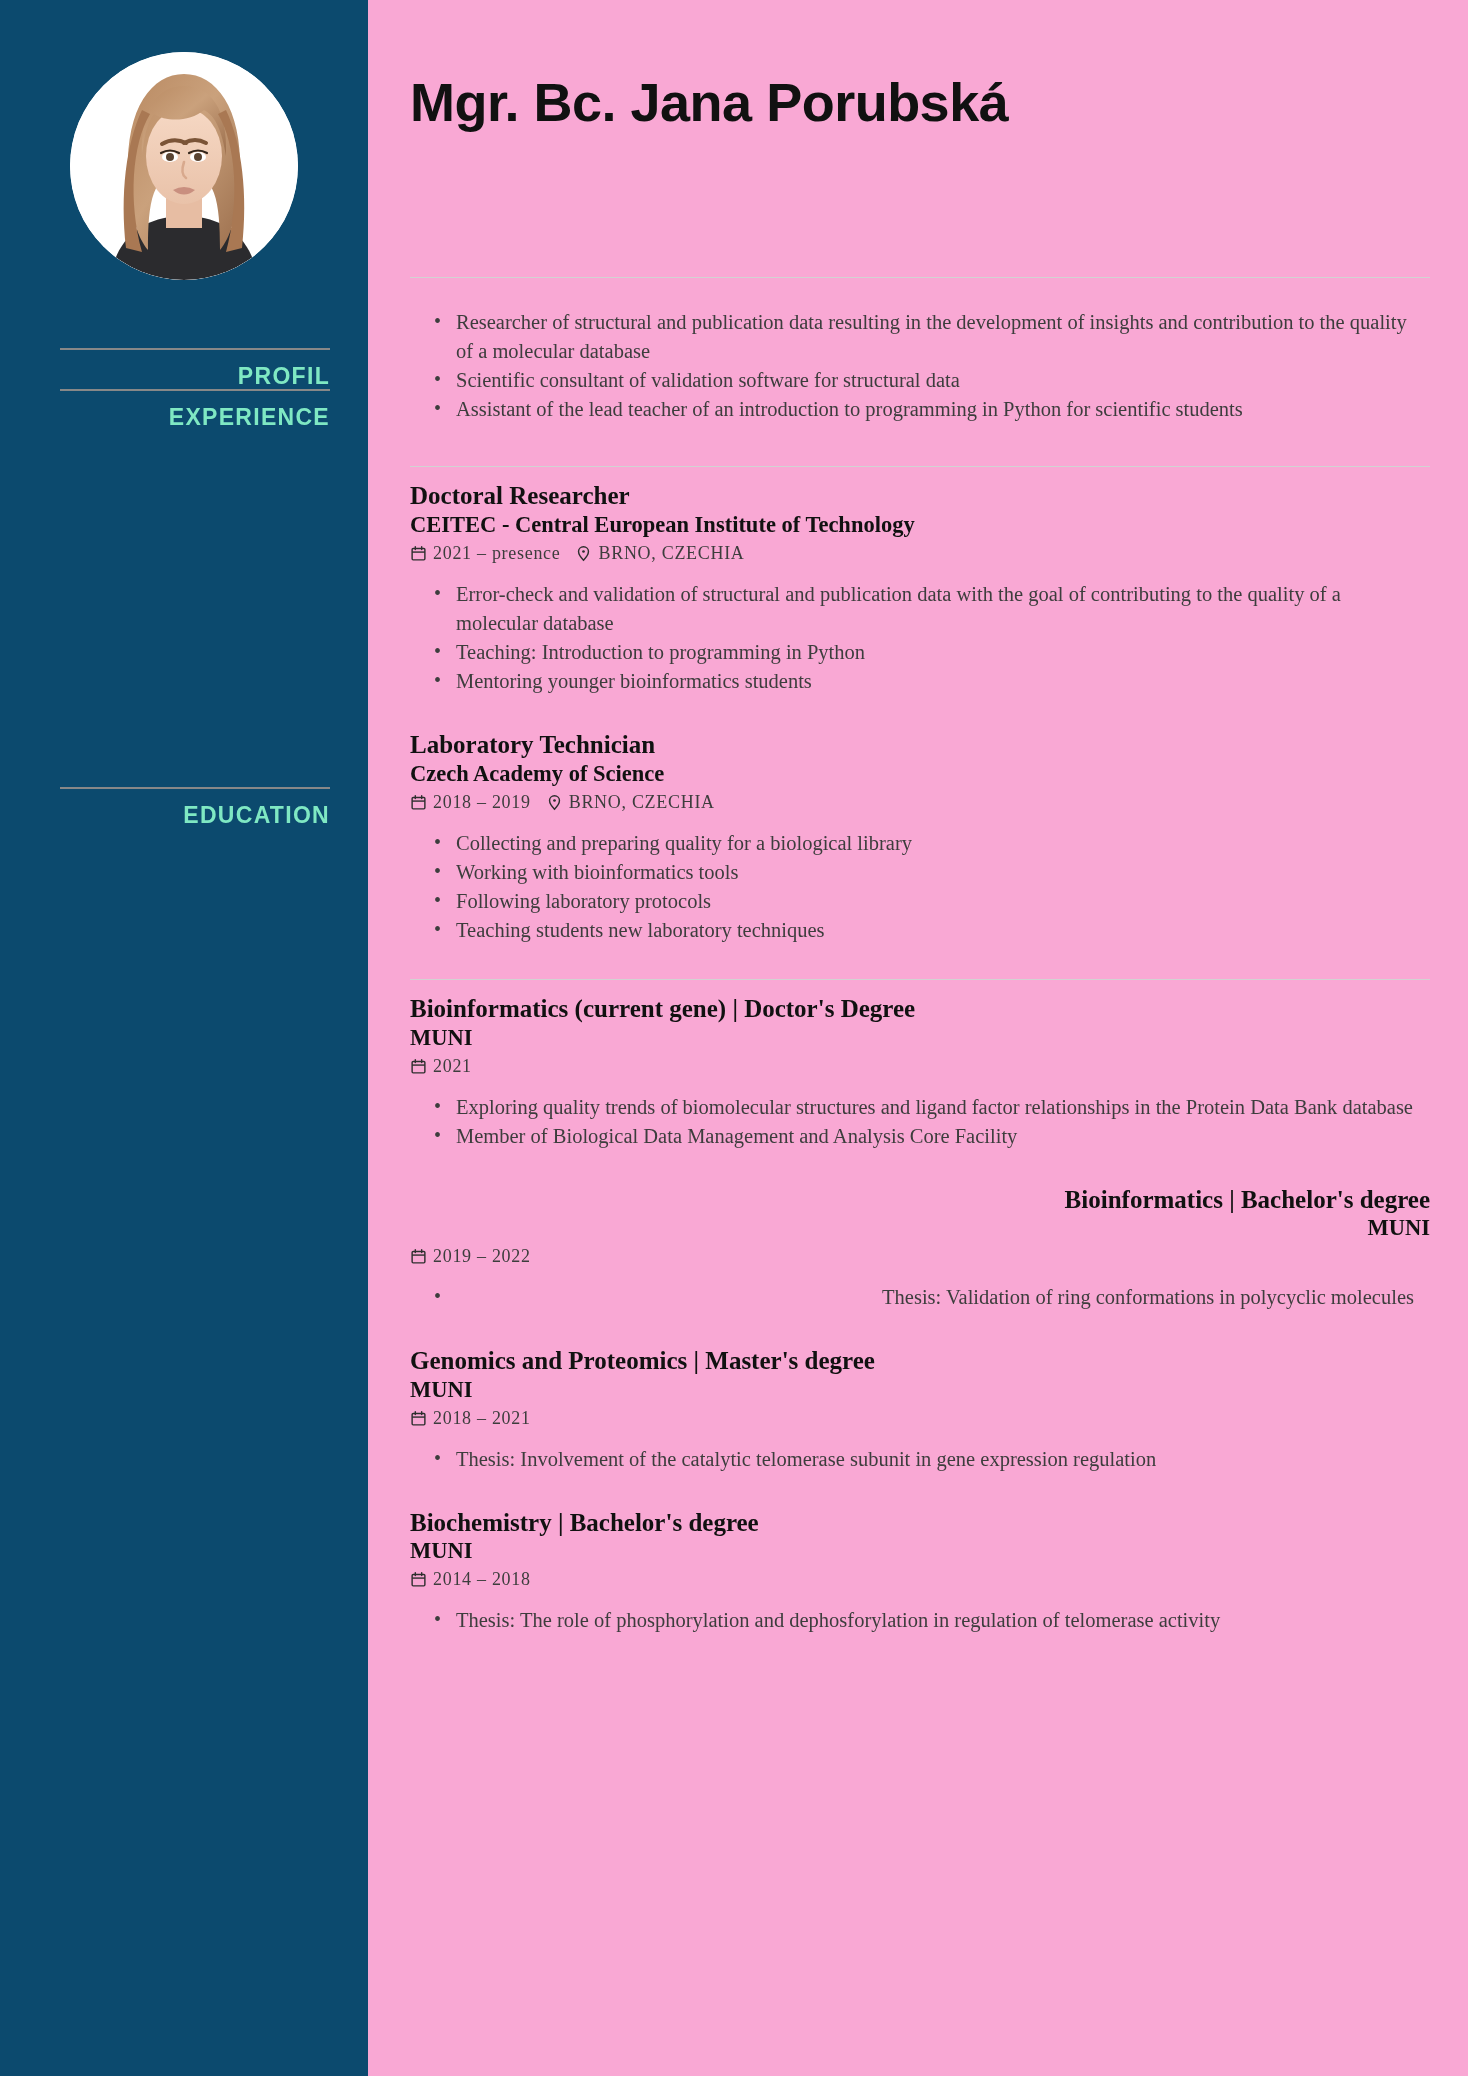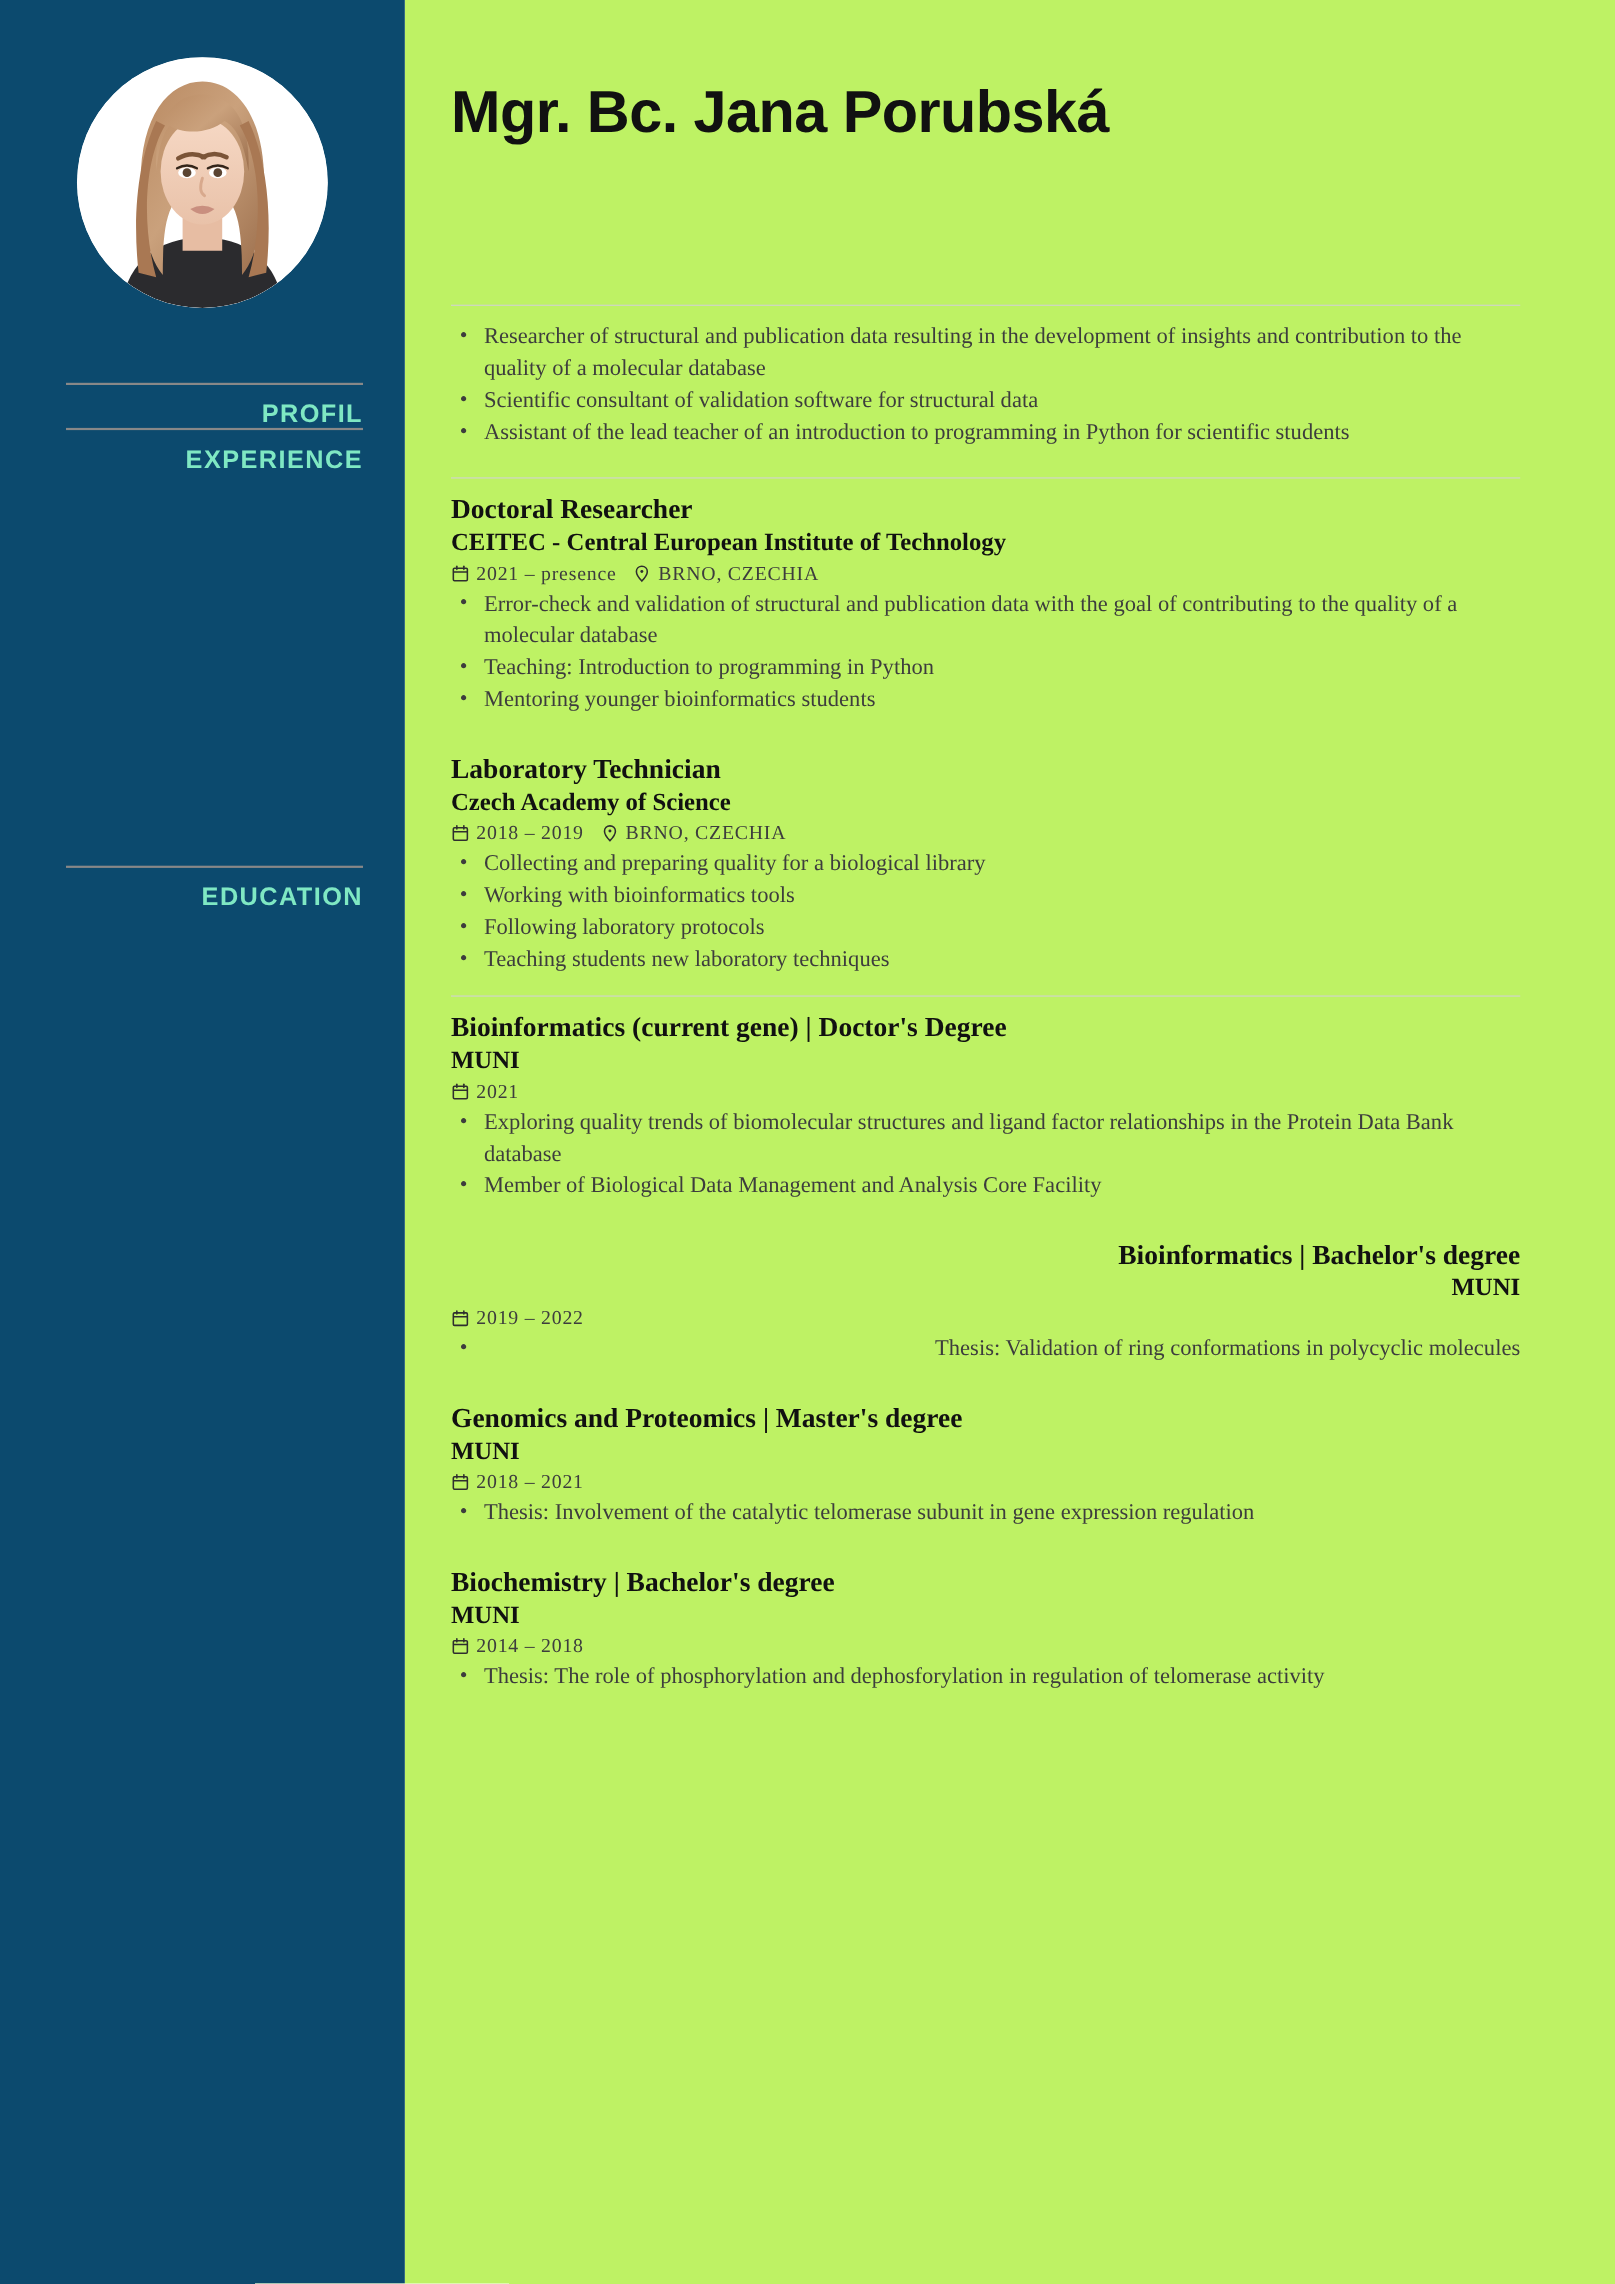--- a/index.html
+++ b/index.html
@@ -62,22 +62,22 @@
     font-size: 23px;
     letter-spacing: 1.3px;
     color: #7fe8c3;
     text-align: right;
     line-height: 1.1;
   }
 
   
   .main {
     flex: 1;
-    background: #bef264;
-    padding: 0 86px 0 42px;
+    background: #f9a8d4;
+    padding: 0 38px 0 42px;
     box-sizing: border-box;
   }
   .name {
     font-family: "Liberation Sans", sans-serif;
     font-weight: bold;
     font-size: 54px;
     color: #111111;
     letter-spacing: -0.5px;
     margin: 0;
     padding-top: 74px;
@@ -87,21 +87,21 @@
   .main-rule {
     height: 1px;
     background: #d2d2d2;
     width: 100%;
   }
 
   .block { padding-top: 0; }
 
   ul.bullets {
     list-style: none;
-    margin: 0;
+    margin: 16px;
     padding: 0;
   }
   ul.bullets li {
     position: relative;
     padding-left: 30px;
     font-family: "Liberation Serif", serif;
     font-size: 20.5px;
     line-height: 1.42;
     color: #3d3d3d;
   }

